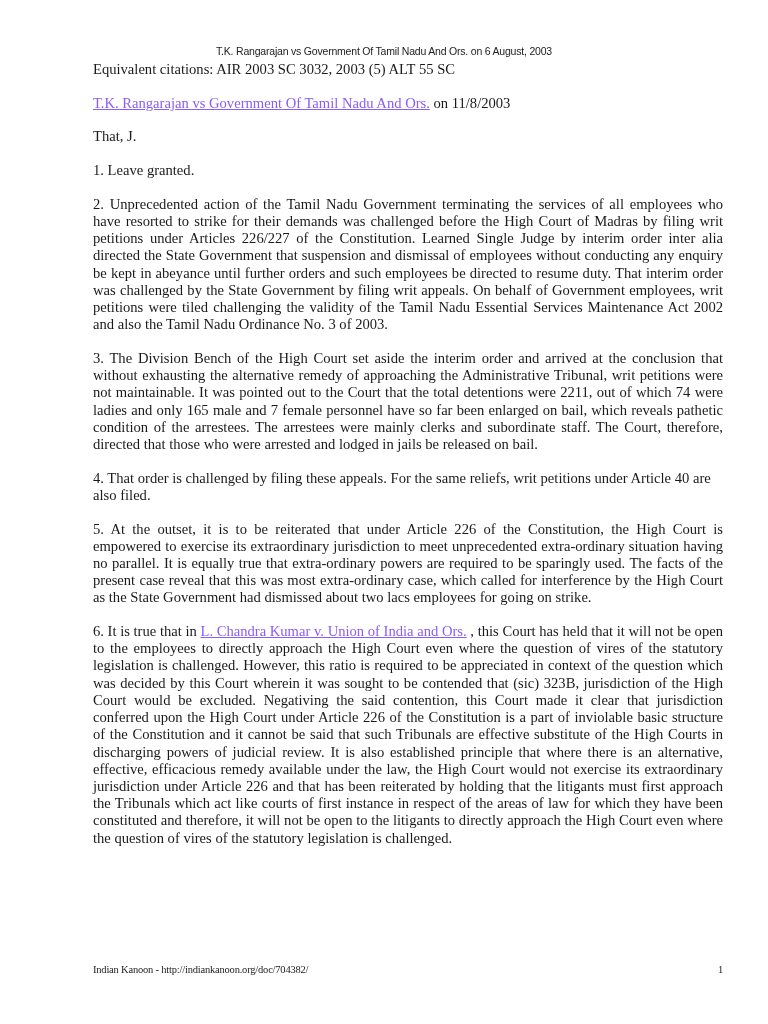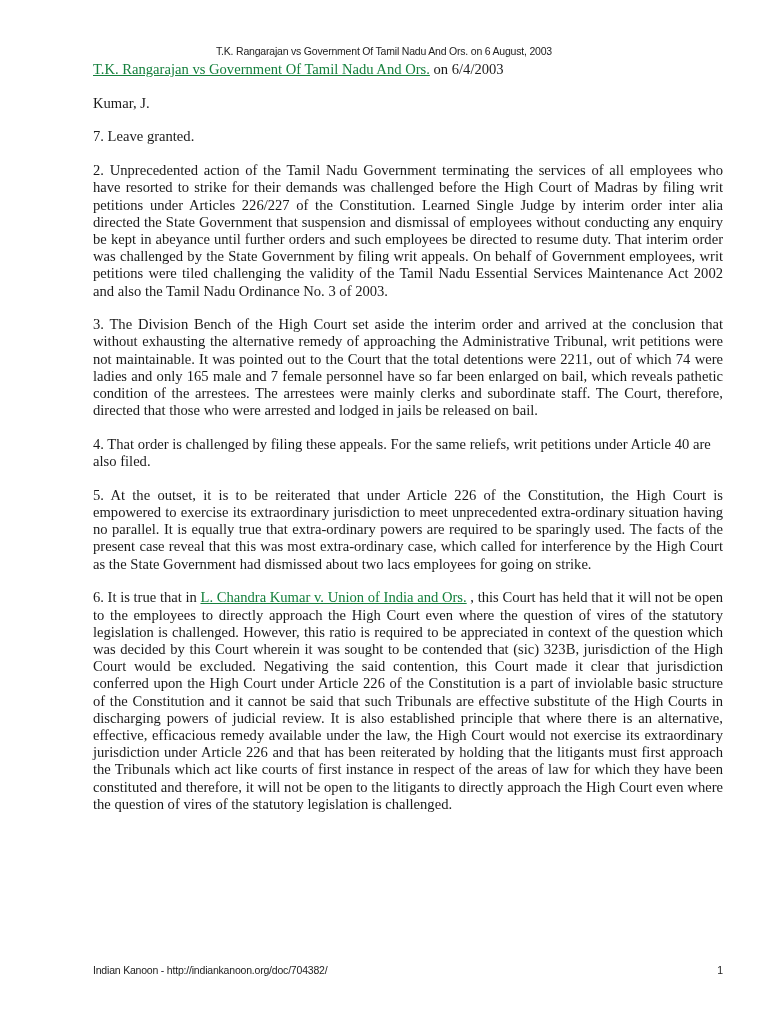--- a/index.html
+++ b/index.html
@@ -36,45 +36,46 @@
       color: #1a1a1a;
     }
     .page-body p {
       margin: 0 0 16.5px 0;
       text-align: justify;
     }
     .page-body p.nojust {
       text-align: left;
     }
     .page-body a {
-      color: #15803d;
+      color: #8b5cf6;
       text-decoration: underline;
     }
     .running-footer {
       position: absolute;
       top: 964px;
       left: 93px;
       width: 630px;
-      font-family: Liberation Sans, sans-serif;
+      font-family: Liberation Serif, serif;
       font-size: 10.5px;
       color: #222;
       display: flex;
       justify-content: space-between;
       letter-spacing: -0.2px;
     }
   </style>
 </head>
 <body>
 
 <div class="running-header">T.K. Rangarajan vs Government Of Tamil Nadu And Ors. on 6 August, 2003</div>
 
 <div class="page-body">
-  <p class="nojust"><a>T.K. Rangarajan vs Government Of Tamil Nadu And Ors.</a><span> on 6/4/2003</span></p>
-  <p class="nojust">Kumar, J.</p>
-  <p class="nojust">7. Leave granted.</p>
+  <p class="nojust">Equivalent citations: AIR 2003 SC 3032, 2003 (5) ALT 55 SC</p>
+  <p class="nojust"><a>T.K. Rangarajan vs Government Of Tamil Nadu And Ors.</a><span> on 11/8/2003</span></p>
+  <p class="nojust">That, J.</p>
+  <p class="nojust">1. Leave granted.</p>
   <p>2. Unprecedented action of the Tamil Nadu Government terminating the services of all employees who have resorted to strike for their demands was challenged before the High Court of Madras by filing writ petitions under Articles 226/227 of the Constitution. Learned Single Judge by interim order inter alia directed the State Government that suspension and dismissal of employees without conducting any enquiry be kept in abeyance until further orders and such employees be directed to resume duty. That interim order was challenged by the State Government by filing writ appeals. On behalf of Government employees, writ petitions were tiled challenging the validity of the Tamil Nadu Essential Services Maintenance Act 2002 and also the Tamil Nadu Ordinance No. 3 of 2003.</p>
   <p>3. The Division Bench of the High Court set aside the interim order and arrived at the conclusion that without exhausting the alternative remedy of approaching the Administrative Tribunal, writ petitions were not maintainable. It was pointed out to the Court that the total detentions were 2211, out of which 74 were ladies and only 165 male and 7 female personnel have so far been enlarged on bail, which reveals pathetic condition of the arrestees. The arrestees were mainly clerks and subordinate staff. The Court, therefore, directed that those who were arrested and lodged in jails be released on bail.</p>
   <p class="nojust">4. That order is challenged by filing these appeals. For the same reliefs, writ petitions under Article 40 are also filed.</p>
   <p>5. At the outset, it is to be reiterated that under Article 226 of the Constitution, the High Court is empowered to exercise its extraordinary jurisdiction to meet unprecedented extra-ordinary situation having no parallel. It is equally true that extra-ordinary powers are required to be sparingly used. The facts of the present case reveal that this was most extra-ordinary case, which called for interference by the High Court as the State Government had dismissed about two lacs employees for going on strike.</p>
   <p><span>6. It is true that in </span><a>L. Chandra Kumar v. Union of India and Ors.</a><span> , this Court has held that it will not be open to the employees to directly approach the High Court even where the question of vires of the statutory legislation is challenged. However, this ratio is required to be appreciated in context of the question which was decided by this Court wherein it was sought to be contended that (sic) 323B, jurisdiction of the High Court would be excluded. Negativing the said contention, this Court made it clear that jurisdiction conferred upon the High Court under Article 226 of the Constitution is a part of inviolable basic structure of the Constitution and it cannot be said that such Tribunals are effective substitute of the High Courts in discharging powers of judicial review. It is also established principle that where there is an alternative, effective, efficacious remedy available under the law, the High Court would not exercise its extraordinary jurisdiction under Article 226 and that has been reiterated by holding that the litigants must first approach the Tribunals which act like courts of first instance in respect of the areas of law for which they have been constituted and therefore, it will not be open to the litigants to directly approach the High Court even where the question of vires of the statutory legislation is challenged.</span></p>
 </div>
 
 <div class="running-footer">
   <span>Indian Kanoon - http://indiankanoon.org/doc/704382/</span>
   <span>1</span>

